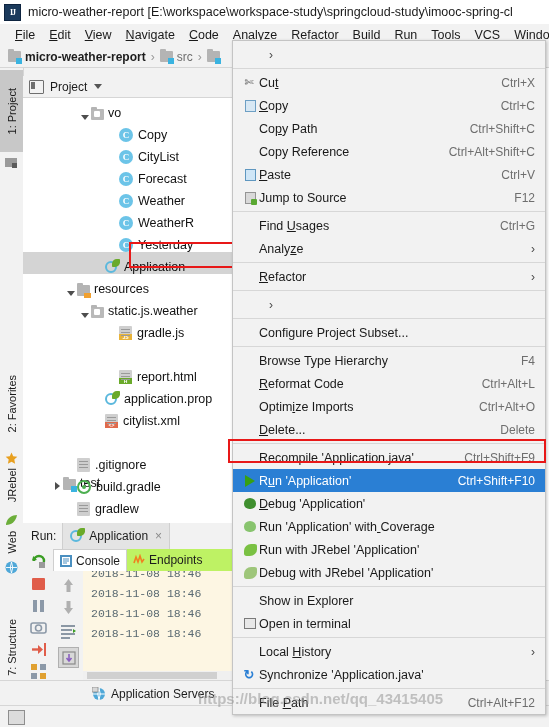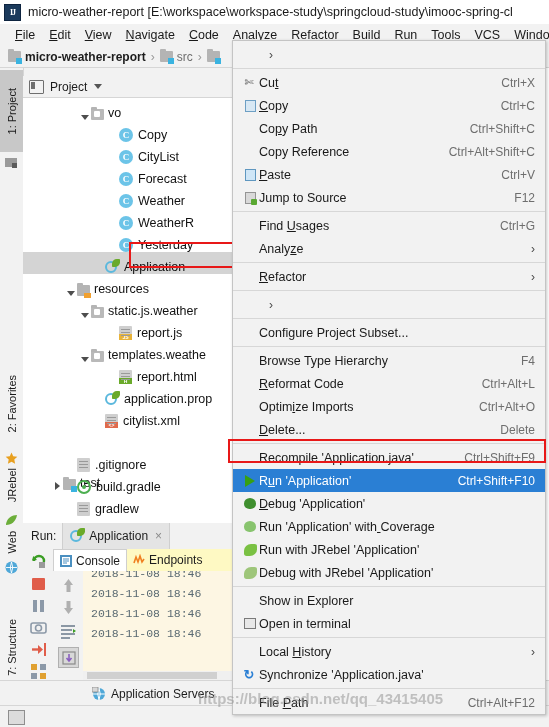--- a/index.html
+++ b/index.html
@@ -165,21 +165,21 @@
   }
   .run-tab .t{font-size:12px;}
   .run-tab .x{margin-left:7px;color:#8b8b8b;font-size:12px;}
 
   #run-toolbar{position:absolute;left:0;top:26px;width:30px;height:131px;background:#f2f2f2;border-right:1px solid #cfcfcf;}
   #run-toolbar2{position:absolute;left:30px;top:48px;width:30px;height:109px;background:#f2f2f2;border-right:1px solid #cfcfcf;}
   .tbtn{position:absolute;left:7px;width:17px;height:17px;}
 
   #console-tabs{
     position:absolute;left:30px;top:26px;width:186px;height:22px;
-    display:flex;align-items:flex-start;background:#fef9c3;
+    display:flex;align-items:flex-start;background:#bef264;
   }
   .ctab{height:22px;display:flex;align-items:center;padding:0 6px;font-size:12px;}
   .ctab.active{background:#ffffff;border:1px solid #cfcfcf;border-bottom:none;box-sizing:border-box;}
   .ctab .ci{width:12px;height:12px;margin-right:4px;flex:none;}
 
   #console-body{
     position:absolute;left:60px;top:48px;width:156px;height:109px;
     background:#fdf6e3;overflow:hidden;
   }
   .logline{
@@ -421,27 +421,21 @@
         <div class="chev down"></div>
         <span class="ico ico-folder pkg"></span>
         <span class="lbl">static.js.weather</span>
       </div>
       <div class="row" style="top: 220px;">
         <div style="width: 84px; flex: 0 0 auto;"></div>
         <div class="chev"></div>
         <span class="ico-file js">
           <span class="tag">JS</span>
         </span>
-        <span class="lbl">report.js</span>
-      </div>
-      <div class="row" style="top: 242px;">
-        <div style="width: 56px; flex: 0 0 auto;"></div>
-        <div class="chev down"></div>
-        <span class="ico ico-folder pkg"></span>
-        <span class="lbl">templates.weathe</span>
+        <span class="lbl">gradle.js</span>
       </div>
       <div class="row" style="top: 264px;">
         <div style="width: 84px; flex: 0 0 auto;"></div>
         <div class="chev"></div>
         <span class="ico-file html">
           <span class="tag">H</span>
         </span>
         <span class="lbl">report.html</span>
       </div>
       <div class="row" style="top: 286px;">

